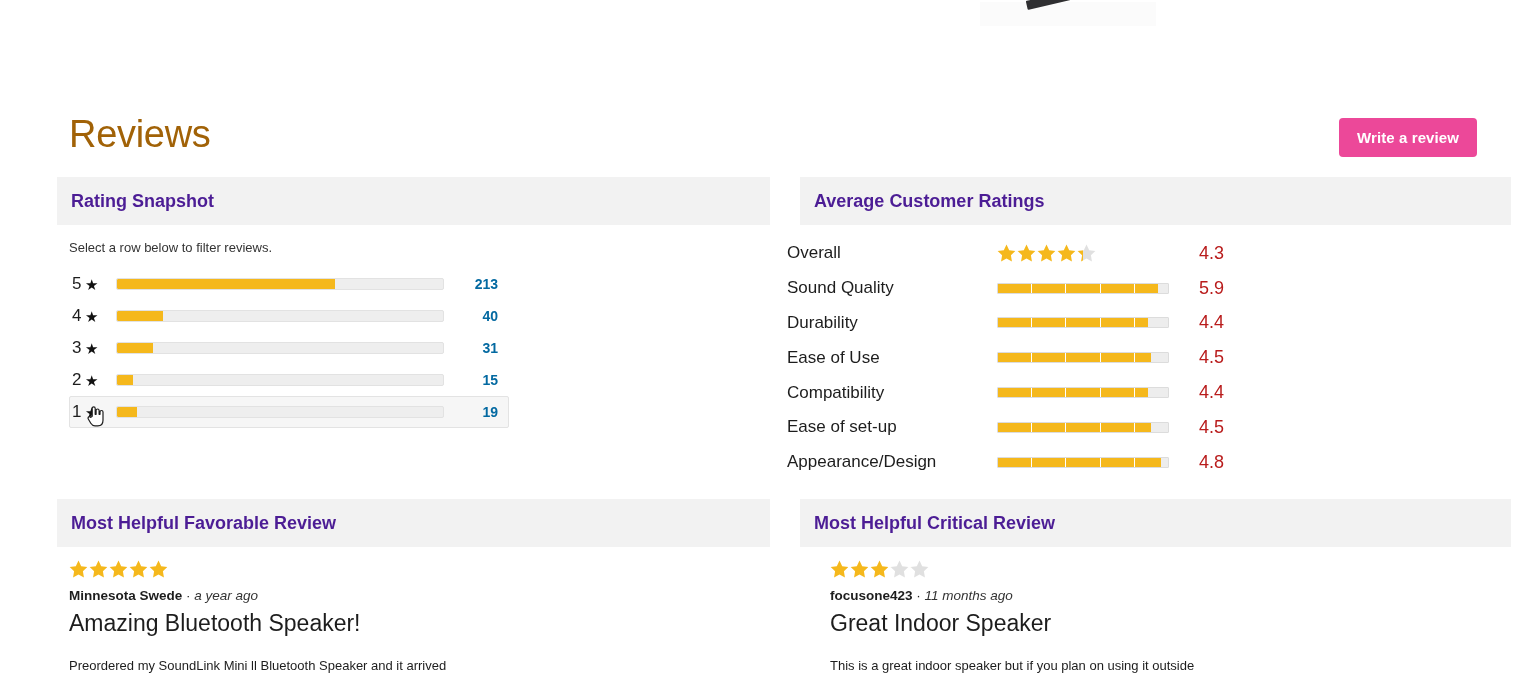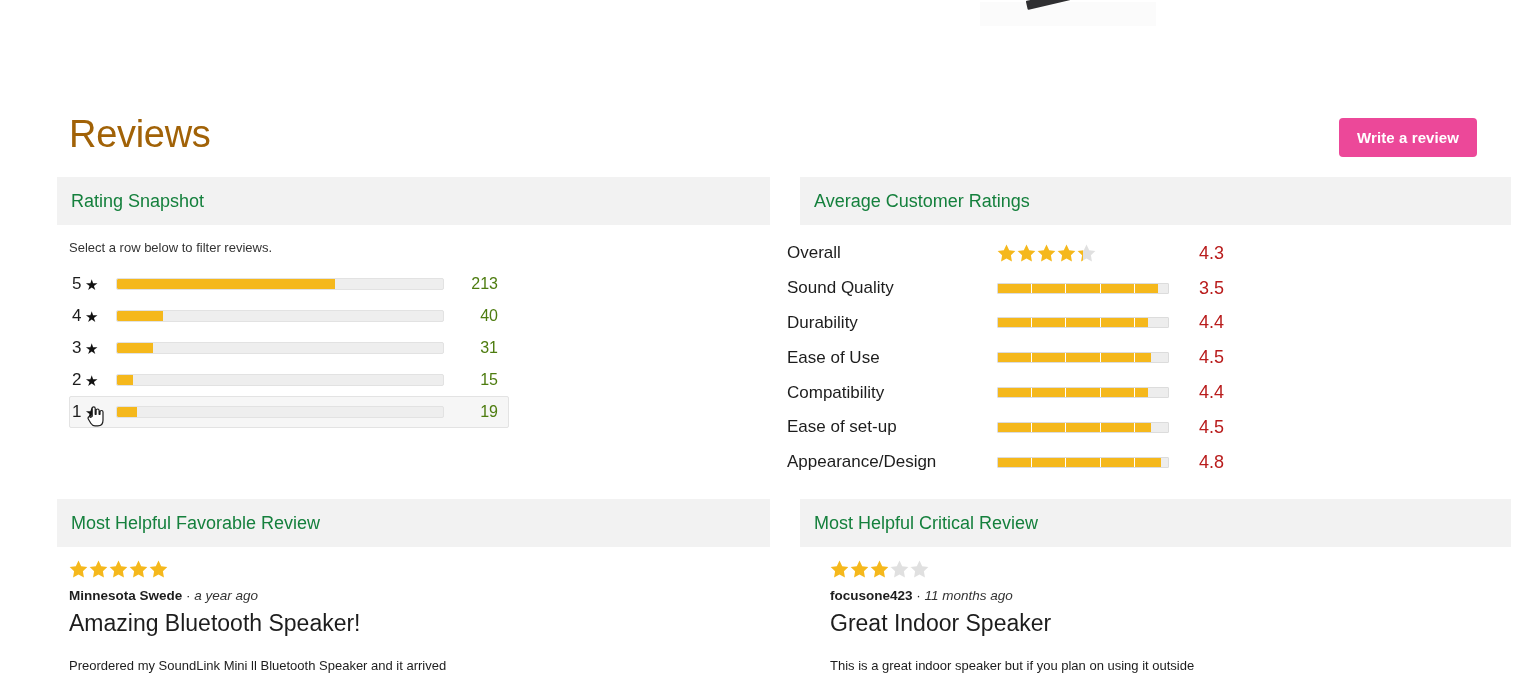--- a/index.html
+++ b/index.html
@@ -29,42 +29,42 @@
   .reviews-title { font-size:38px; font-weight:400; letter-spacing:-.3px; color:#a16207; line-height:48px; }
   .write-btn {
     position:absolute; right:12px; top:8px;
     background:#ec4899; color:#ffffff; border:none; border-radius:4px;
     font-family:"Liberation Sans", sans-serif; font-size:15px; font-weight:700;
     padding:11px 18px; cursor:pointer; letter-spacing:.1px;
   }
 
   
   .sec-bar { position:absolute; background:#f2f2f2; height:48px; display:flex; align-items:center;
-             padding-left:14px; font-size:18px; color:#15803d; font-weight:400; }
+             padding-left:14px; font-size:18px; color:#4c1d95; font-weight:700; }
   .bar-left  { left:57px; width:713px; }
   .bar-right { left:800px; width:711px; }
 
   #bar-snapshot { top:177px; }
   #bar-avg      { top:177px; }
   #bar-fav      { top:499px; }
   #bar-crit     { top:499px; }
 
   
   .snapshot { position:absolute; left:69px; top:240px; width:440px; }
   .snapshot-hint { font-size:13px; color:#333; margin-bottom:12px; line-height:16px; }
   .bar-row { display:flex; align-items:center; height:32px; padding:0 10px 0 2px;
              border:1px solid transparent; border-radius:2px; cursor:pointer; position:relative; }
   .bar-row.hovered { background:#f6f6f6; border-color:#e3e3e3; }
   .bar-label { width:44px; font-size:17px; color:#1d1d1d; display:flex; align-items:center; gap:3px;
                letter-spacing:.5px; }
   .bar-label .st { font-size:15px; color:#111; line-height:1; }
   .track { flex:1; height:12px; background:#eeeeee; border:1px solid #e2e2e2; border-radius:2px;
            overflow:hidden; }
   .fill { height:100%; background:#f5b81c; border-radius:1px 0 0 1px; }
-  .bar-count { width:40px; text-align:right; font-size:16px; color:#4d7c0f; margin-left:14px; }
+  .bar-count { width:40px; text-align:right; font-size:14px; color:#0369a1; margin-left:14px;font-weight:bold; }
   .cursor-hand { position:absolute; left:16px; top:8px; width:20px; height:22px; pointer-events:none; }
 
   
   .avg { position:absolute; left:787px; top:236px; width:470px; }
   .avg-row { display:flex; align-items:center; height:34.8px; }
   .avg-name { width:210px; font-size:17px; color:#1d1d1d; }
   .avg-vis { width:185px; display:flex; align-items:center; }
   .avg-score { width:60px; text-align:right; font-size:18px; color:#b91c1c; padding-right:18px; }
 
   .seg-bar { display:flex; width:172px; height:11px; border:1px solid #dcdcdc; background:#ededed;
@@ -257,21 +257,21 @@
               <div class="segfill" style="width:94%"></div>
               <div class="ticks">
                 <span></span>
                 <span></span>
                 <span></span>
                 <span></span>
                 <span></span>
               </div>
             </div>
           </div>
-          <div class="avg-score">3.5</div>
+          <div class="avg-score">5.9</div>
         </div>
         <div class="avg-row">
           <div class="avg-name">Durability</div>
           <div class="avg-vis">
             <div class="seg-bar">
               <div class="segfill" style="width:88.00000000000001%"></div>
               <div class="ticks">
                 <span></span>
                 <span></span>
                 <span></span>

